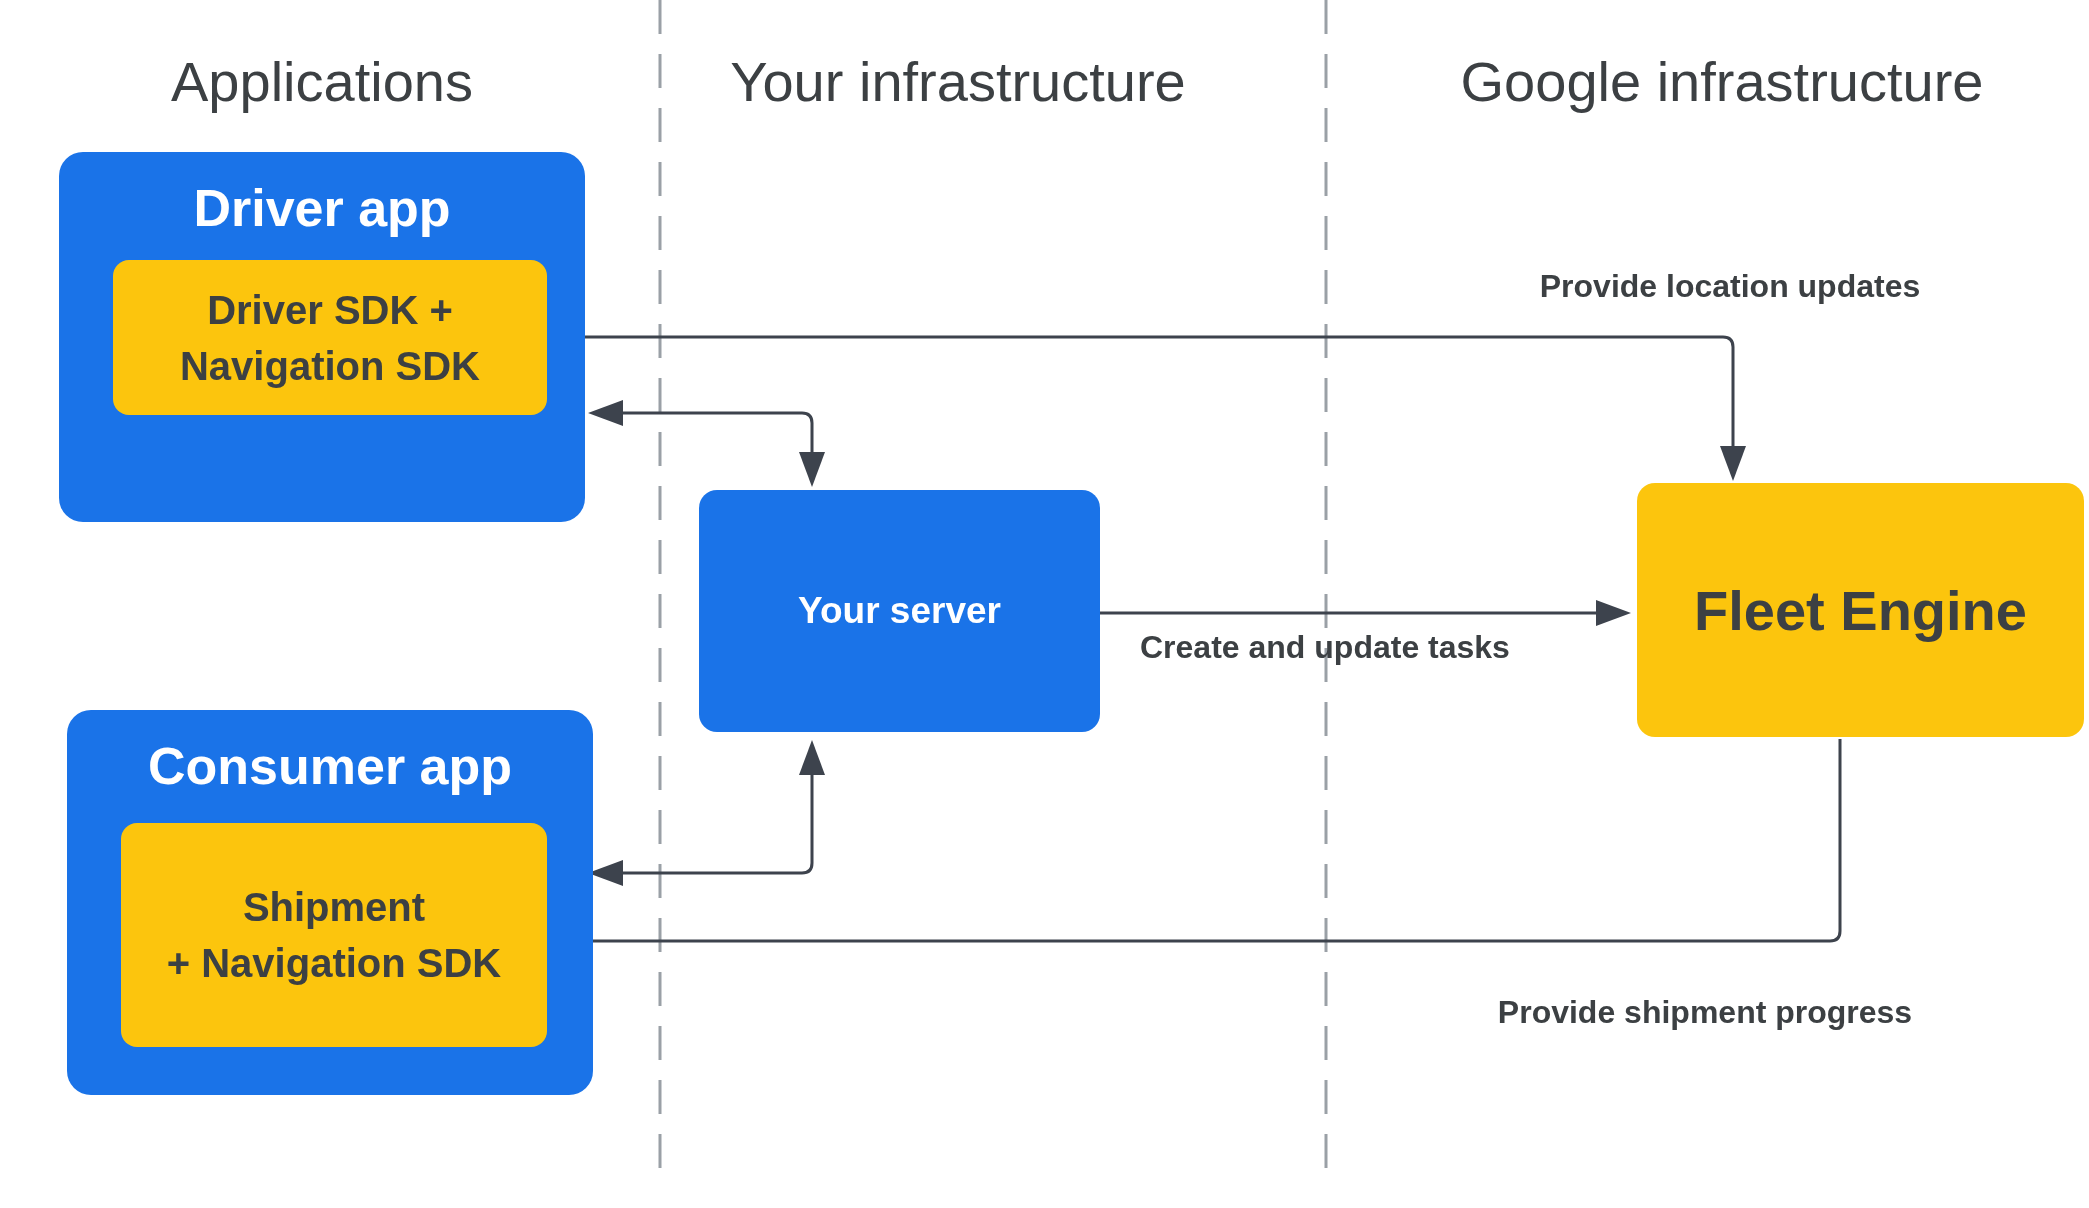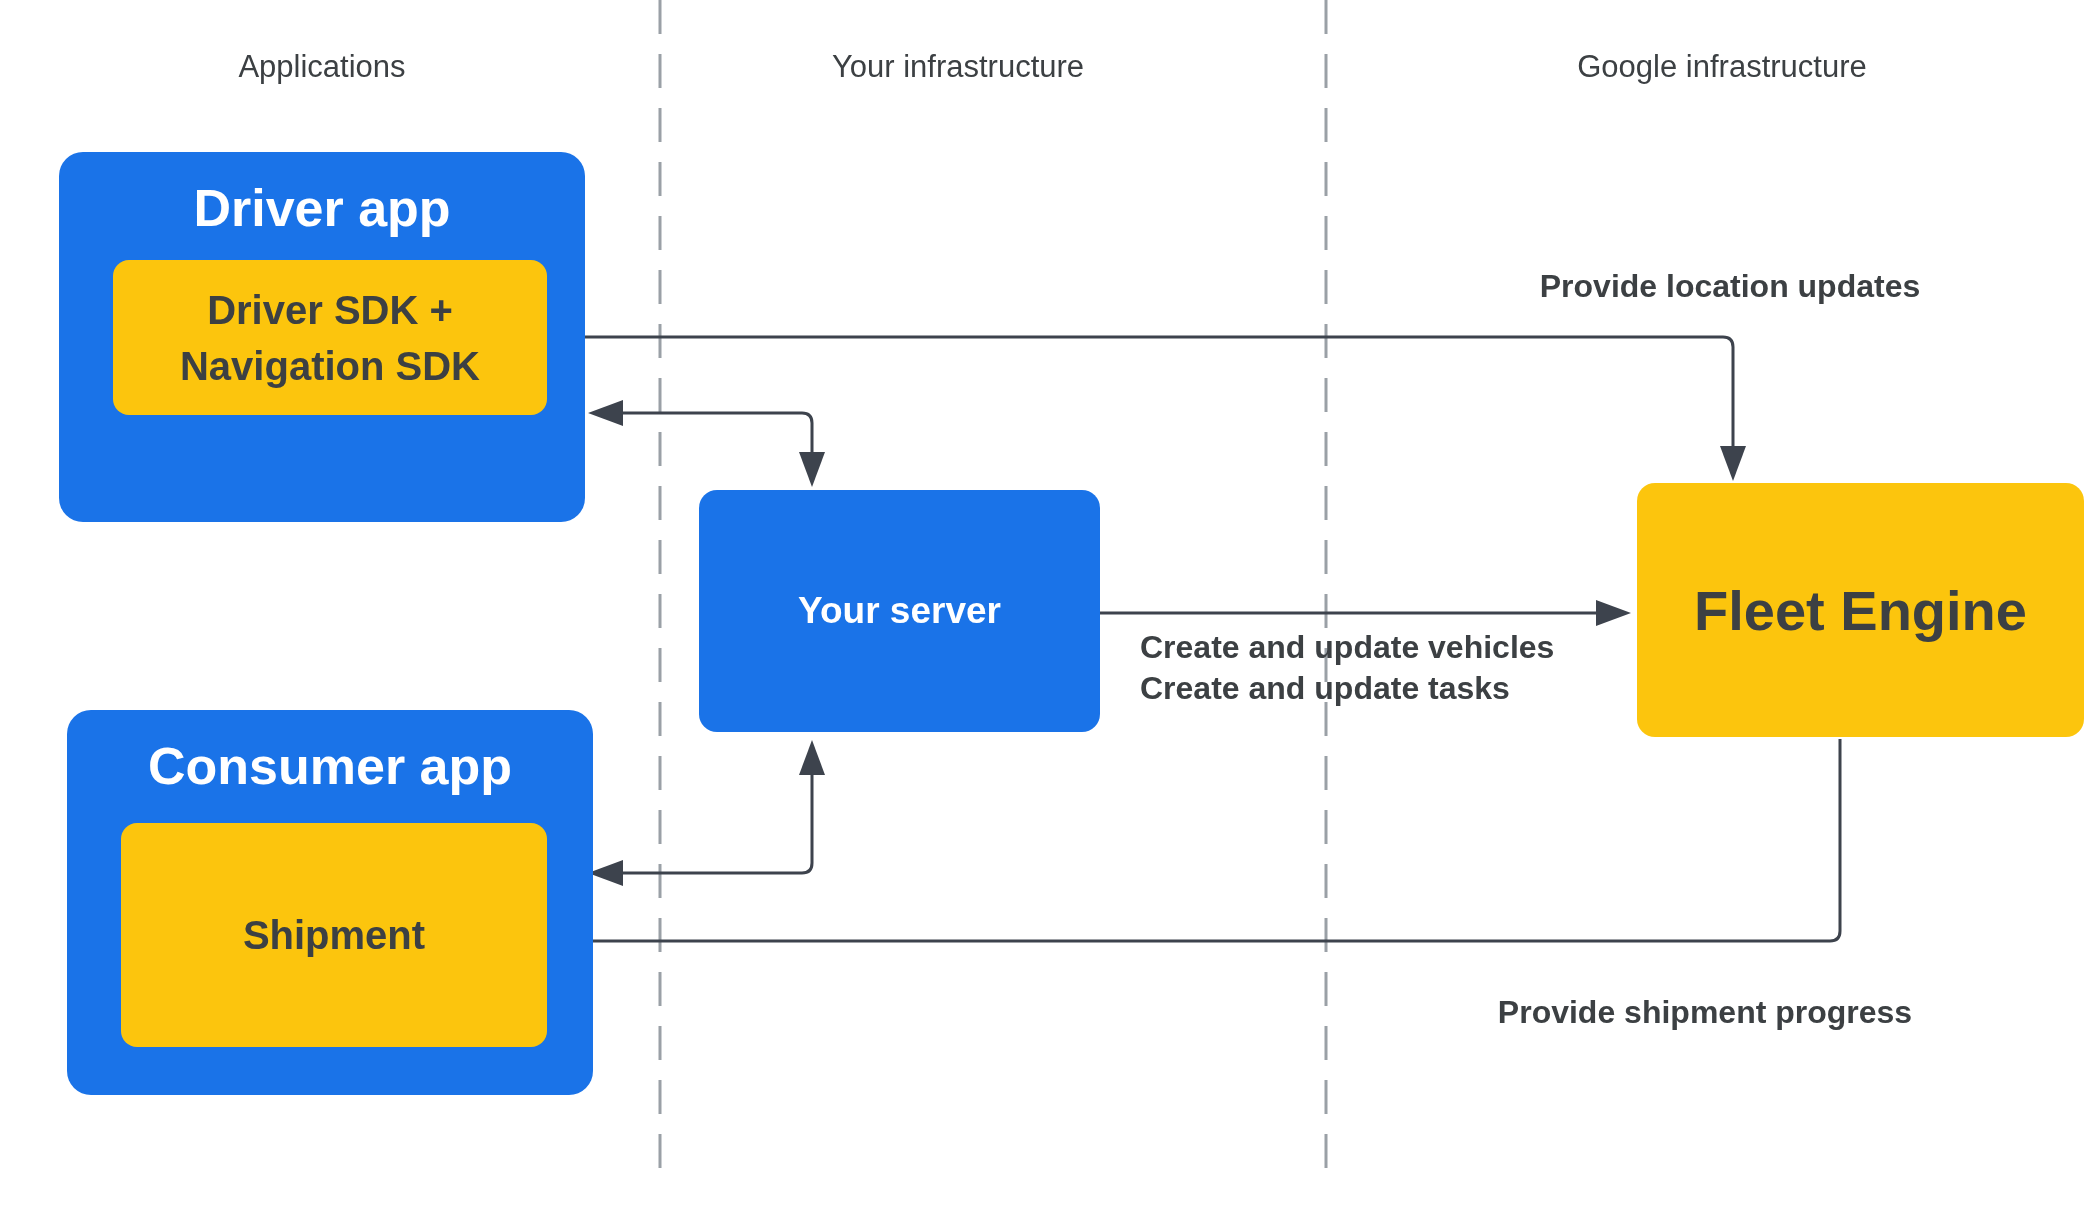--- a/index.html
+++ b/index.html
@@ -18,21 +18,21 @@
     background:var(--background);
     font-family:"Liberation Sans", sans-serif;
     overflow:hidden;
   }
   .layer{position:absolute;left:0;top:0;width:2089px;height:1208px;}
   .divider{stroke:var(--divider_gray);stroke-width:3;stroke-dasharray:34 20;fill:none;}
   .edge{stroke:var(--connector);stroke-width:3;fill:none;}
   .head{fill:var(--connector);stroke:none;}
   .col-header{
     position:absolute;top:48px;transform:translateX(-50%);
-    font-size:31px;line-height:1.2;color:var(--text_dark);
+    font-size:56px;line-height:1.2;color:var(--text_dark);
     white-space:nowrap;font-weight:400;
   }
   .node{position:absolute;}
   .blue-node{background:var(--node_blue);border-radius:24px;}
   .yellow-node{background:var(--node_yellow);border-radius:16px;}
   .node-title{
     position:absolute;left:0;top:28px;width:100%;
     text-align:center;color:var(--text_light);
     font-weight:700;font-size:52px;line-height:1.1;white-space:nowrap;
   }
@@ -91,33 +91,33 @@
     <div class="subnode yellow-node" style="left:54px;top:108px;width:434px;height:155px">
       <div>Driver SDK +</div>
       <div>Navigation SDK</div>
     </div>
   </div>
 
   <div class="node blue-node" style="left:67px;top:710px;width:526px;height:385px">
     <div class="node-title">Consumer app</div>
     <div class="subnode yellow-node" style="left:54px;top:113px;width:426px;height:224px">
       <div>Shipment</div>
+      <div>+ Navigation SDK</div>
     </div>
   </div>
 
   <div class="node blue-node big-label server-label" style="left:699px;top:490px;width:401px;height:242px;border-radius:18px">
     <span>Your server</span>
   </div>
 
   <div class="node yellow-node big-label fleet-label" style="left:1637px;top:483px;width:447px;height:254px;border-radius:18px">
     <span>Fleet Engine</span>
   </div>
 
   <div class="edge-label centered" style="left:1730px;top:266px">Provide location updates</div>
 
   <div class="edge-label" style="left:1140px;top:627px">
-    <div>Create and update vehicles</div>
     <div>Create and update tasks</div>
   </div>
 
   <div class="edge-label centered" style="left:1705px;top:992px">Provide shipment progress</div>
 
 </div>
 
 </body></html>

